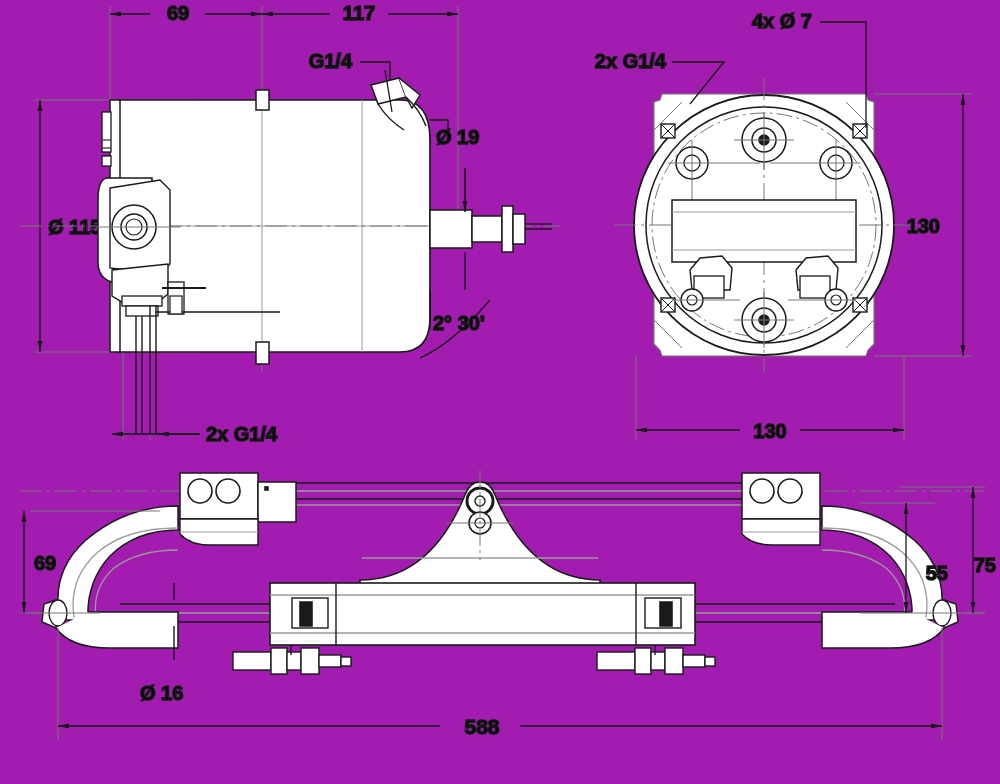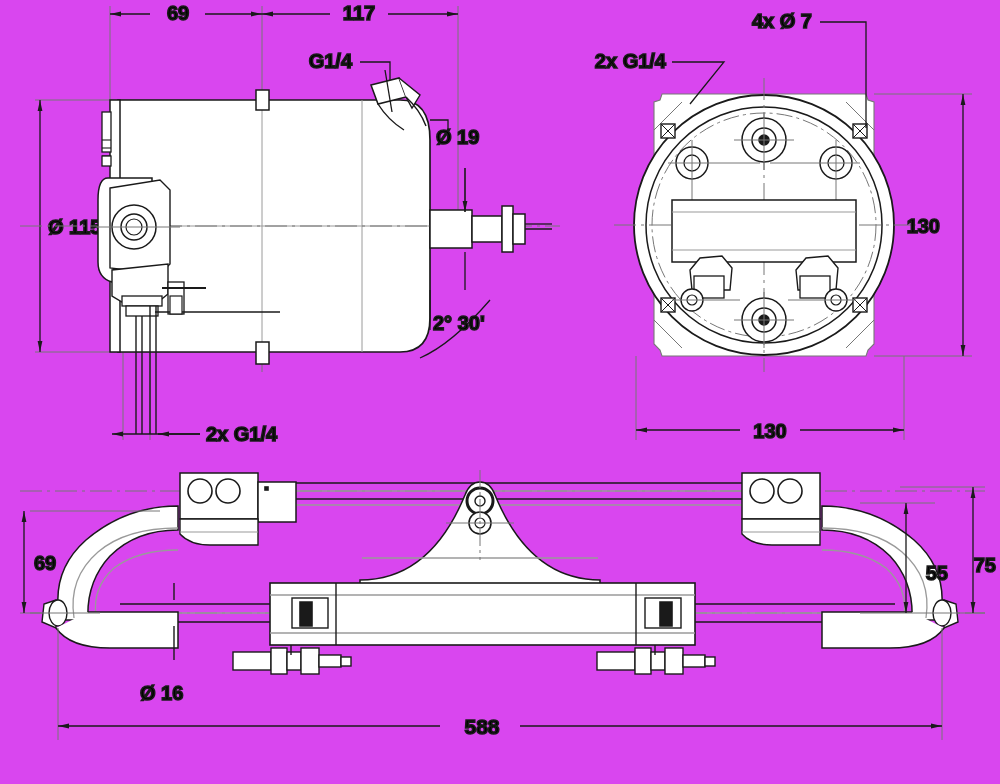--- a/index.html
+++ b/index.html
@@ -1,18 +1,18 @@
 <!DOCTYPE html>
 <html><head>
 <meta charset="utf-8">
 <style>
   html,body{margin:0;padding:0;background:#ffffff;}
   body{width:1000px;height:784px;overflow:hidden;
        font-family:"Liberation Sans",sans-serif;}
-  #sheet{position:relative;width:1000px;height:784px;background:#d946ef;}
+  #sheet{position:relative;width:1000px;height:784px;background:#a21caf;}
   svg{display:block;}
   text{font-family:"Liberation Sans",sans-serif;font-weight:bold;fill:#000;}
 </style>
 </head>
 <body>
 
 <div id="sheet">
 <svg width="1000" height="784" viewBox="0 0 1000 784">
   <defs>
     <marker id="arrL" markerWidth="12" markerHeight="8" refX="11" refY="4" orient="auto" markerUnits="userSpaceOnUse">

